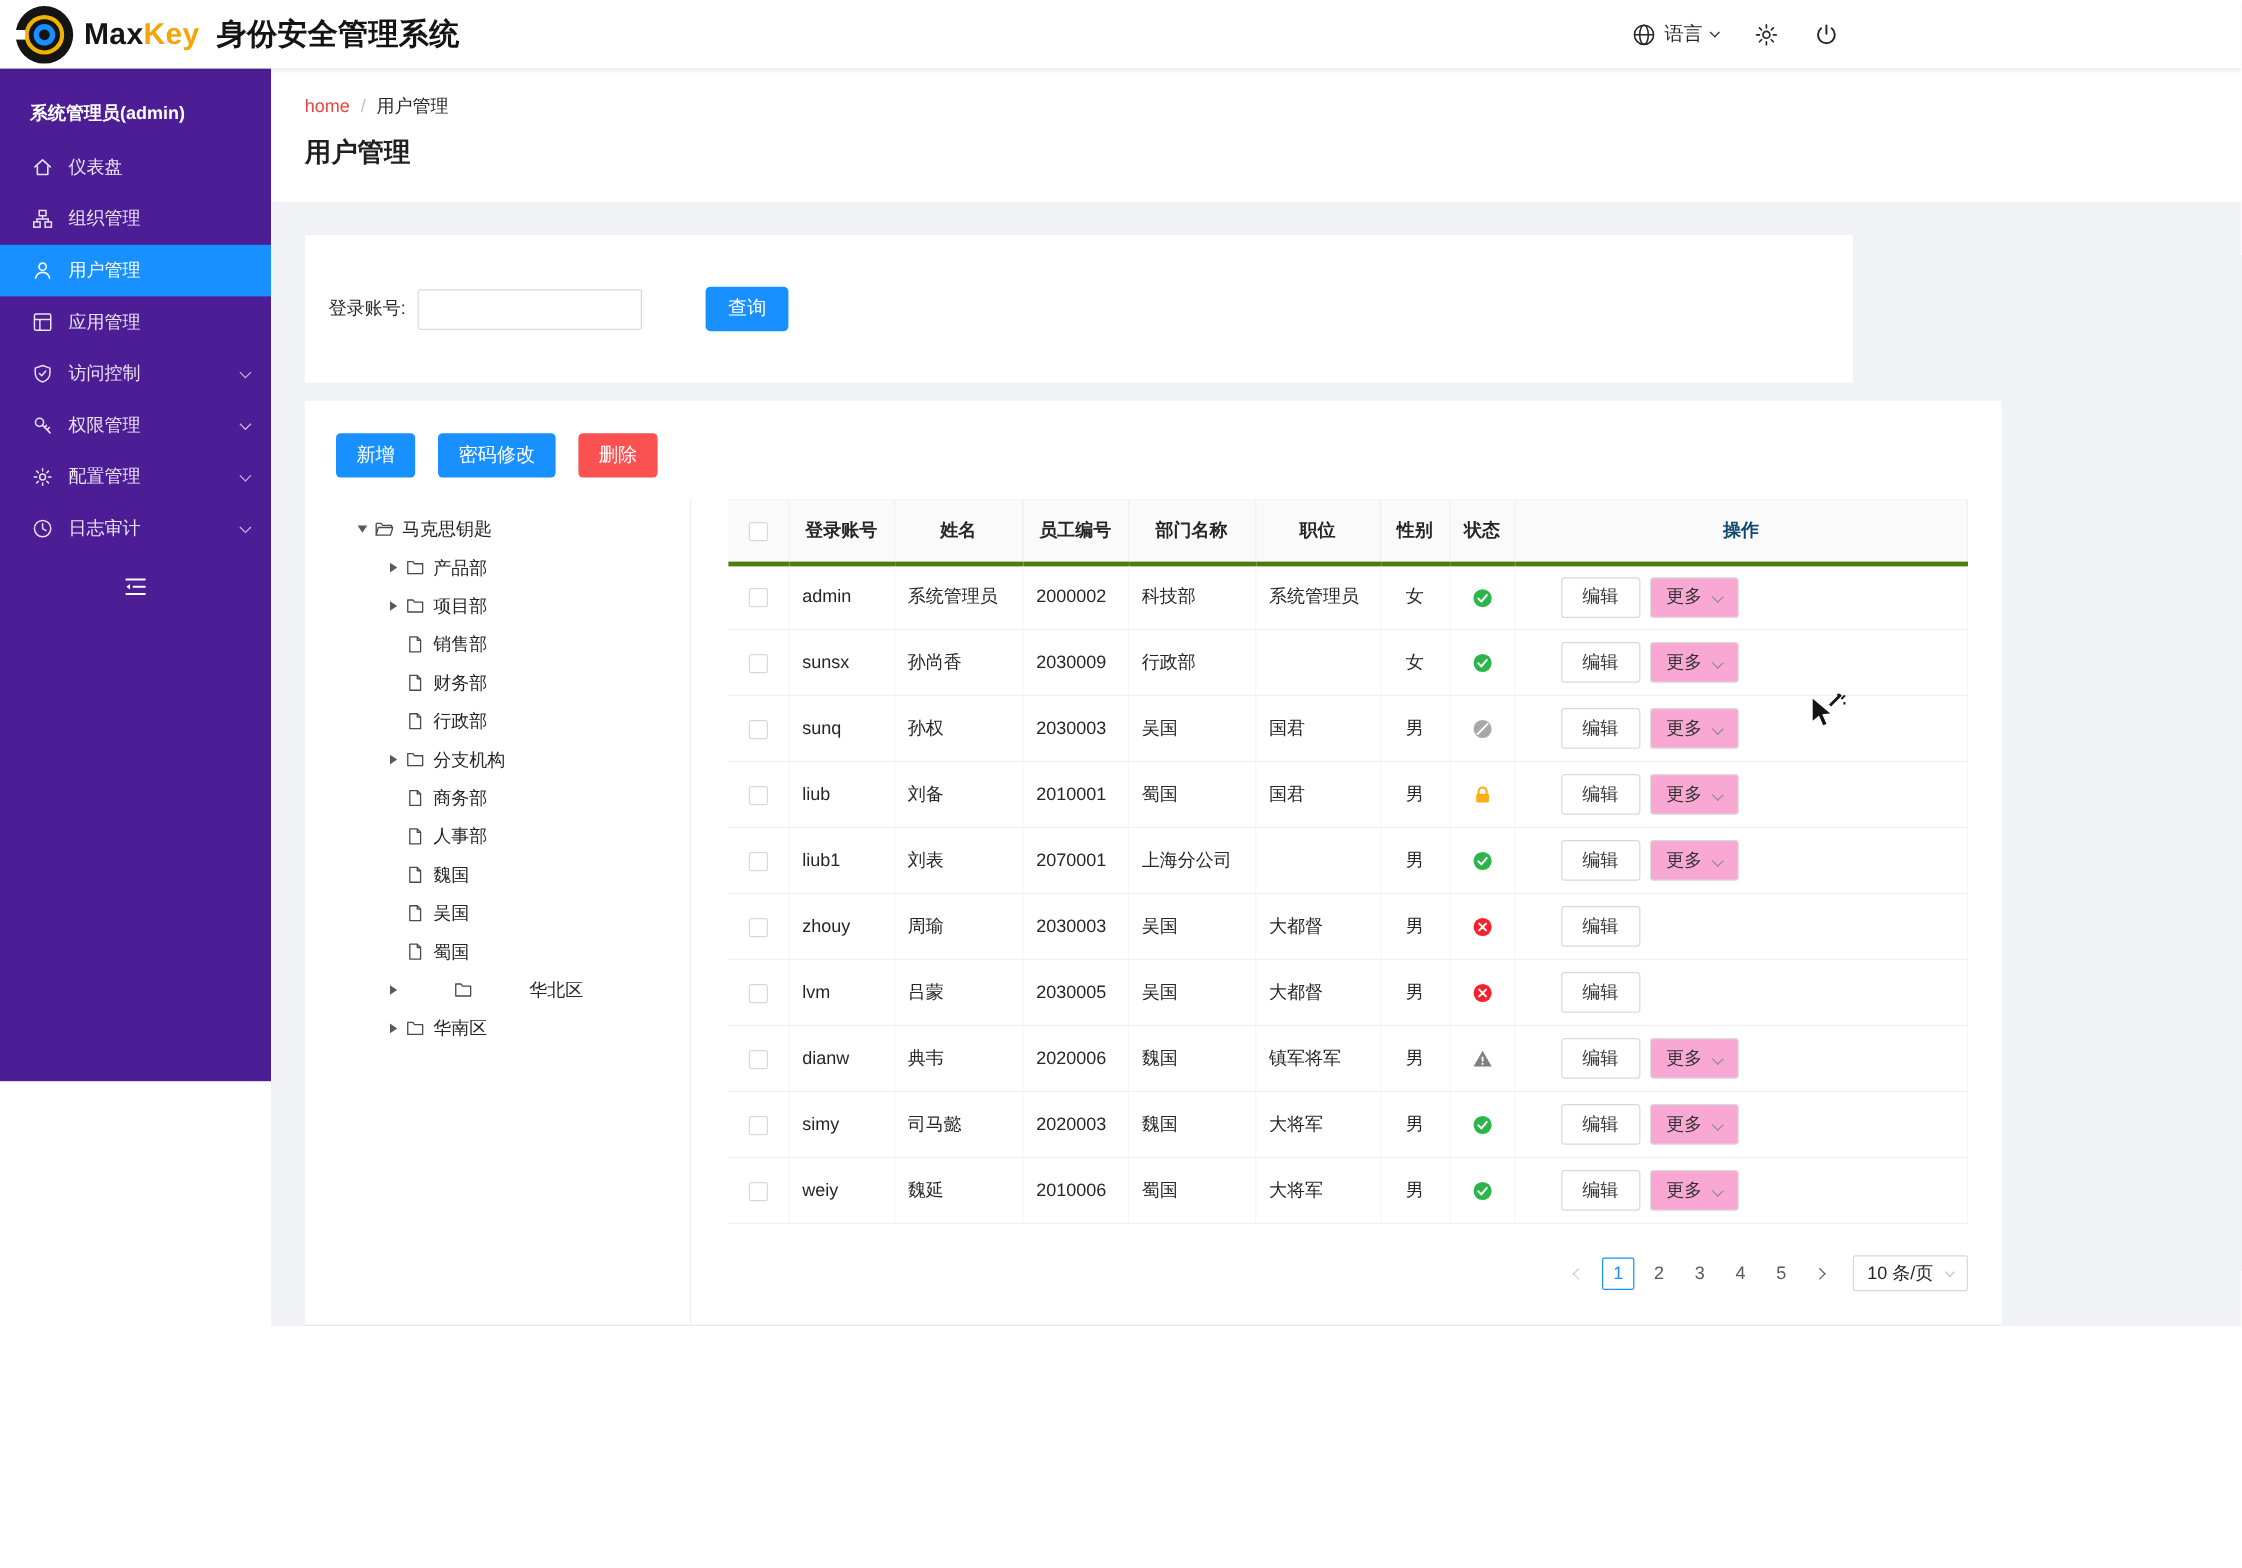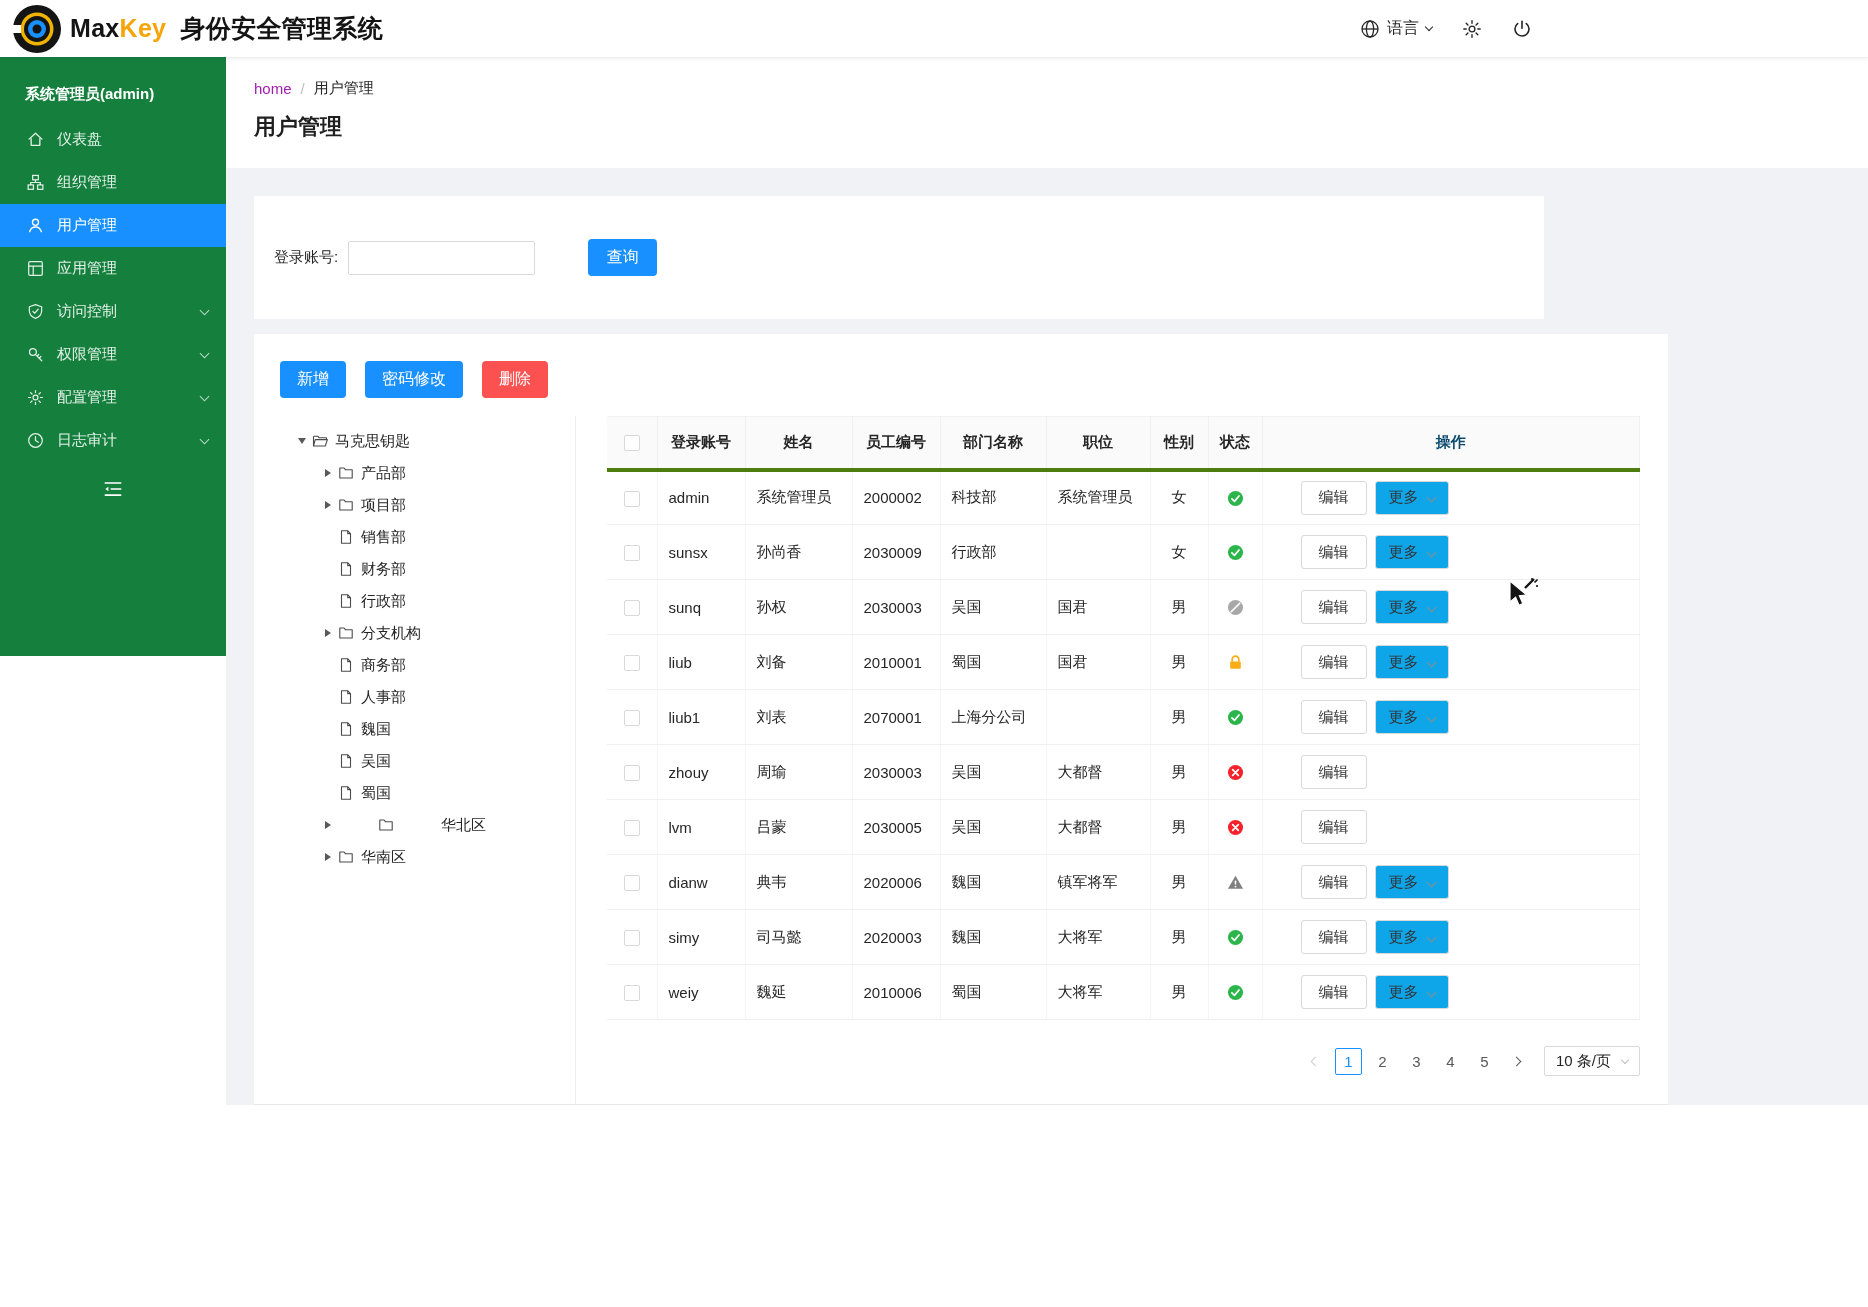--- a/index.html
+++ b/index.html
@@ -24,36 +24,36 @@
 
   
   .chev{display:inline-block;width:7px;height:7px;border-right:1.5px solid currentColor;border-bottom:1.5px solid currentColor;transform:rotate(45deg);}
   .chev.sm{width:6px;height:6px;margin-top:-3px;}
   .chev.cleft{transform:rotate(135deg);}
   .chev.cright{transform:rotate(-45deg);}
 
   
   .frame{display:flex;align-items:stretch;height:1250px;}
   .sidebar{width:226px;flex:none;background:#fff;}
-  .sidebar-dark{background:#15803d;height:599px;padding-top:28px;color:#fff;}
+  .sidebar-dark{background:#4c1d95;height:844px;padding-top:28px;color:#fff;}
   .admin-title{padding:0 16px 0 25px;font-size:15px;font-weight:bold;margin-bottom:14px;}
   .menu-item{height:43px;display:flex;align-items:center;padding:0 18px 0 27px;font-size:15px;color:rgba(255,255,255,.88);cursor:pointer;}
   .menu-item.active{background:#1890ff;color:#fff;}
   .mi-icon{width:17px;height:17px;flex:none;margin-right:13px;}
   .mi-label{flex:1;}
   .mi-arrow{width:7px;height:7px;color:rgba(255,255,255,.7);margin-top:-3px;}
   .collapse-row{display:flex;justify-content:center;margin-top:16px;}
   .collapse-btn{width:22px;height:22px;color:#fff;cursor:pointer;}
 
   
   .main{flex:1;background:#fff;}
   .gray{background:#f0f2f5;}
   .top-white{background:#fff;padding:22px 0 26px 28px;}
   .breadcrumb{display:flex;align-items:center;gap:9px;font-size:15px;}
-  .bc-home{color:#a21caf;cursor:pointer;}
+  .bc-home{color:#ef4444;cursor:pointer;}
   .bc-sep{color:#bfbfbf;}
   .bc-current{color:#262626;}
   .page-title{margin-top:14px;font-size:22px;font-weight:600;color:#1f1f1f;line-height:30px;}
 
   .search-card{width:1290px;margin:28px 0 0 28px;background:#fff;height:123px;display:flex;align-items:center;padding:0 20px;}
   .search-label{font-size:15px;}
   .search-input{width:187px;height:34px;border:1px solid #d9d9d9;border-radius:2px;margin-left:10px;padding:0 10px;font-size:15px;outline:none;font-family:inherit;}
   .btn{border:none;cursor:pointer;font-family:inherit;}
   .btn-query{margin-left:53px;width:69px;height:37px;background:#1890ff;color:#fff;font-size:16px;border-radius:4px;}
 
@@ -77,21 +77,21 @@
      border-bottom:4px solid #4d7c0f;border-right:1px solid #f0f0f0;text-align:center;}
   th.th-action{color:#0c4a6e;}
   td{height:55px;font-size:15px;color:#262626;border-bottom:1px solid #f0f0f0;border-right:1px solid #f5f5f5;
      padding-left:11px;overflow:hidden;white-space:nowrap;}
   th.col-check,td.col-check{text-align:center;padding:0;}
   td.c-gender,td.c-status{text-align:center;padding-left:0;}
   td.c-action{padding-left:38px;}
   .checkbox{display:inline-block;width:16px;height:16px;border:1px solid #d9d9d9;border-radius:2px;background:#fff;vertical-align:middle;cursor:pointer;}
   .status-icon{display:inline-flex;width:17px;height:17px;vertical-align:middle;}
   .btn-edit{height:34px;padding:0 17px;background:#fff;border:1px solid #d9d9d9;border-radius:3px;font-size:15px;color:#333;}
-  .btn-more{height:34px;padding:0 13px;background:#0ea5e9;border:1px solid #d9d9d9;border-radius:3px;font-size:15px;color:#333;margin-left:8px;display:inline-flex;align-items:center;gap:9px;vertical-align:middle;}
+  .btn-more{height:34px;padding:0 13px;background:#f9a8d4;border:1px solid #d9d9d9;border-radius:3px;font-size:15px;color:#333;margin-left:8px;display:inline-flex;align-items:center;gap:9px;vertical-align:middle;}
   .btn-more .chev{color:#8c8c8c;}
   .btn-edit,.btn-more{vertical-align:middle;}
 
   .pagination{display:flex;justify-content:flex-end;align-items:center;padding:26px 0 28px;gap:7px;font-size:15px;color:#595959;}
   .pg-chev{width:24px;height:26px;display:inline-flex;align-items:center;justify-content:center;cursor:pointer;}
   .pg-chev.prev{color:#cfcfcf;}
   .pg-chev.next{color:#595959;}
   .page-numbers{display:flex;align-items:center;gap:7px;}
   .page-num{min-width:27px;height:27px;display:inline-flex;align-items:center;justify-content:center;cursor:pointer;border-radius:2px;}
   .page-num.active{border:1px solid #1890ff;color:#1890ff;background:#fff;}

